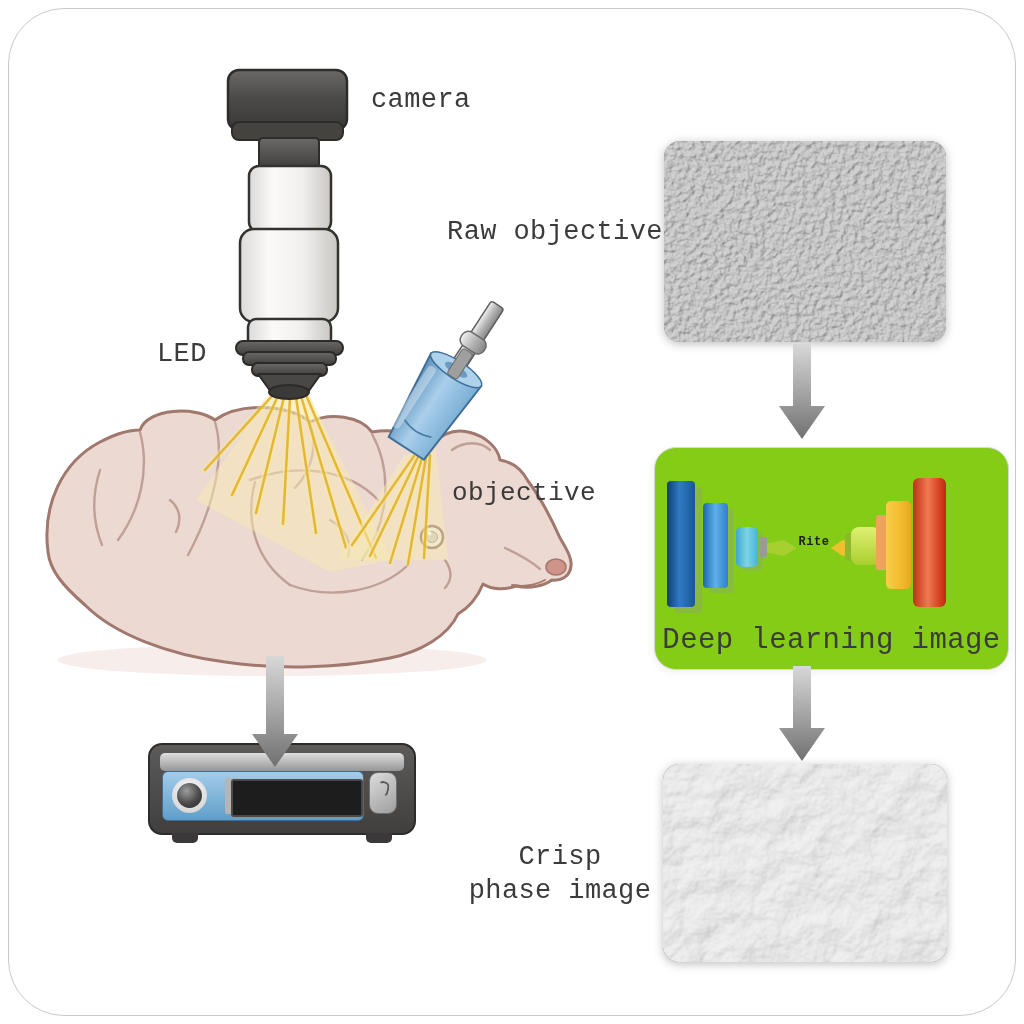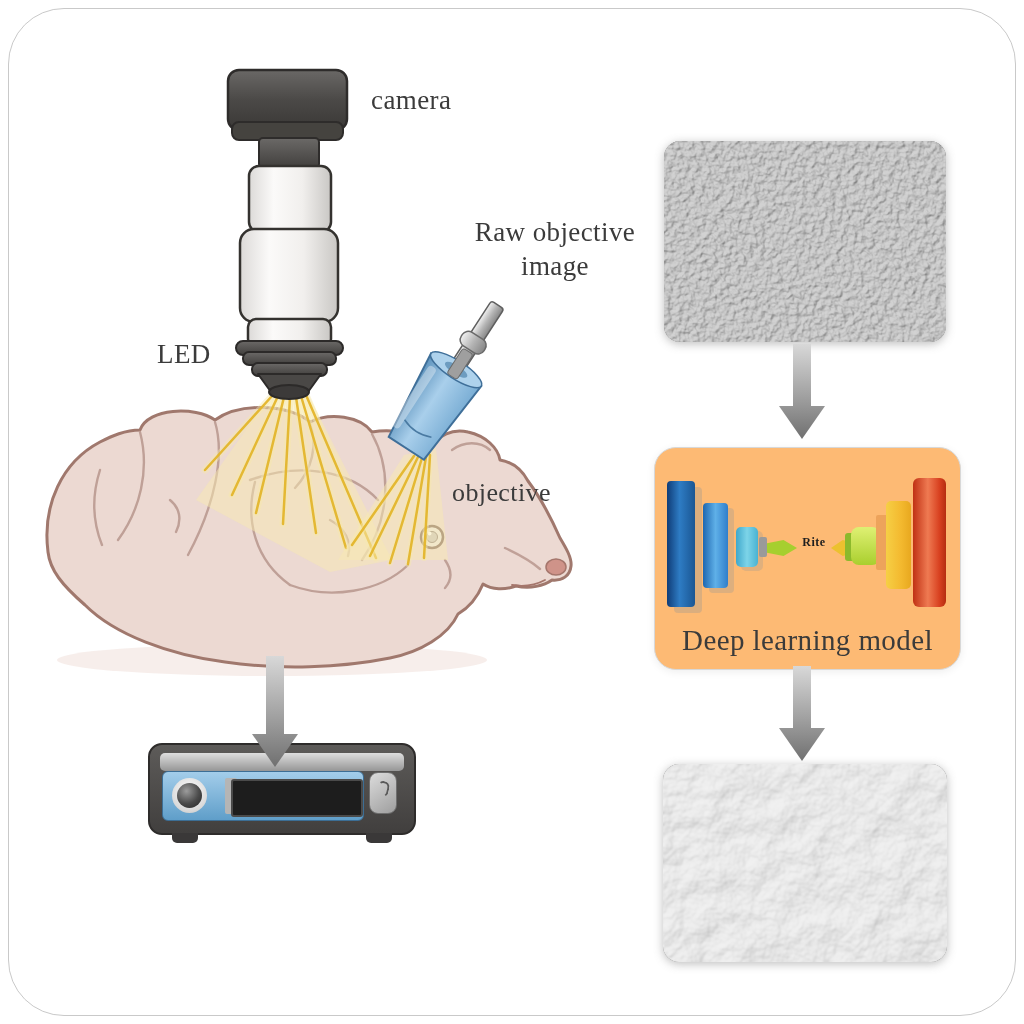--- a/index.html
+++ b/index.html
@@ -1,33 +1,33 @@
 <!DOCTYPE html>
 <html style="--text-primary: #3b3b3b; --ray-yellow: #e4b62c; --ray-glow: #f7eab2; --brain-fill: #ecd9d2; --brain-outline: #a0786d; --probe-blue: #7fb2d8; --device-panel-blue: #5f9ec9; --arrow-gray: #8a8a8a; --encoder-blue: #2e7cc4; --decoder-red: #d84120; --accent-yellow: #ecc12f; --accent-green: #a6cf2f; --card-border: #d8d8d8;"><head>
 <meta charset="utf-8">
 <style>
   html,body{margin:0;padding:0;background:#ffffff;}
   .stage{position:relative;width:1024px;height:1024px;background:#ffffff;overflow:hidden;
-         font-family:Liberation Serif, serif;color:var(--text-primary,#3b3b3b);}
+         font-family:Liberation Mono, monospace;color:var(--text-primary,#3b3b3b);}
   .figure-border{position:absolute;left:8px;top:8px;width:1006px;height:1006px;
          border:1.5px solid #c9c9c9;border-radius:56px;background:#ffffff;}
   .lbl{position:absolute;font-size:27px;line-height:1.25;color:var(--text-primary,#3b3b3b);
        letter-spacing:.4px;z-index:6;}
   .lbl.center{text-align:center;}
 
   
   .img-card{position:absolute;border-radius:16px;overflow:hidden;z-index:3;
             box-shadow:0 2px 10px rgba(110,110,110,.45);background:#777;}
   .img-card svg{display:block;}
   .card-raw{left:664px;top:141px;width:282px;height:201px;}
   .card-crisp{left:663px;top:764px;width:284px;height:198px;}
 
-  .dl-card{position:absolute;left:654px;top:447px;width:305px;height:221px;background:#fdba74;
+  .dl-card{position:absolute;left:654px;top:447px;width:305px;height:221px;background:#84cc16;
            border:1.5px solid var(--card-border,#d8d8d8);border-radius:22px;z-index:3;
-           box-shadow:0 2px 8px rgba(0,0,0,.07);}
+           box-shadow:0 2px 8px rgba(0,0,0,.07);padding-left:48px;}
   .dl-card .bar{position:absolute;}
   .b-blue1{left:12px;top:33px;width:28px;height:126px;border-radius:4px;
      background:linear-gradient(90deg,#0f3c77,#2e7cc4 45%,#1a5693);box-shadow:7px 6px 0 rgba(150,150,150,.32);}
   .b-blue2{left:48px;top:55px;width:25px;height:85px;border-radius:4px;
      background:linear-gradient(90deg,#1e67b0,#5fb0e8 50%,#2f7ecb);box-shadow:6px 5px 0 rgba(150,150,150,.30);}
   .b-cyan{left:81px;top:79px;width:22px;height:40px;border-radius:5px;
      background:linear-gradient(90deg,#3fa8cc,#7dd4e8 50%,#49b2d2);box-shadow:5px 4px 0 rgba(150,150,150,.28);}
   .b-conn{left:104px;top:89px;width:8px;height:20px;border-radius:2px;background:#9a9a9a;}
   .b-garrow{left:112px;top:92px;width:30px;height:16px;background:var(--accent-green,#a6cf2f);
      clip-path:polygon(0 20%,55% 0,100% 50%,55% 100%,0 80%);}
@@ -220,21 +220,24 @@
       <rect x="405" y="372" width="9" height="72" rx="4" fill="#ffffff" opacity=".35"></rect>
       <path d="M414 432 Q430 439 446 432" fill="none" stroke="#4a7aa2" stroke-width="1.5"></path>
     </g>
   </svg>
 
   <div class="lbl" style="left:371px;top:84px;">camera</div>
   <div class="lbl" style="left:157px;top:338px;">LED</div>
   <div class="lbl" style="left:452px;top:477px;font-size:26px;text-align:right;">objective</div>
   <div class="lbl center" style="left:420px;top:216px;width:270px;">
     <div>Raw objective</div>
-    <div>image</div>
+  </div>
+  <div class="lbl center" style="left:440px;top:841px;width:240px;">
+    <div>Crisp</div>
+    <div>phase image</div>
   </div>
 
   <svg class="flow-arrow" style="left:247px;top:656px;" width="56" height="112" viewBox="0 0 56 112">
     <rect x="19" y="0" width="18" height="82" fill="url(#gArrow2)"></rect>
     <polygon points="5,78 51,78 28,111" fill="url(#gArrow2)"></polygon>
   </svg>
 
   <div class="device">
     <div class="dev-band"></div>
     <div class="dev-panel">
@@ -279,21 +282,21 @@
     <div class="bar b-cyan"></div>
     <div class="bar b-conn"></div>
     <div class="bar b-garrow"></div>
     <div class="dl-mid-text">Rite</div>
     <div class="bar b-yarrow"></div>
     <div class="bar b-gtab"></div>
     <div class="bar b-green"></div>
     <div class="bar b-orange"></div>
     <div class="bar b-yellow"></div>
     <div class="bar b-red"></div>
-    <div class="dl-title">Deep learning model</div>
+    <div class="dl-title">Deep learning image</div>
   </div>
 
   <svg class="flow-arrow" style="left:774px;top:666px;" width="56" height="96" viewBox="0 0 56 96">
     <rect x="19" y="0" width="18" height="66" fill="url(#gArrow)"></rect>
     <polygon points="5,62 51,62 28,95" fill="url(#gArrow)"></polygon>
   </svg>
 
   <div class="img-card card-crisp">
     <svg width="284" height="198" viewBox="0 0 284 198" preserveAspectRatio="none">
       <filter id="fCrisp" x="-5%" y="-5%" width="110%" height="110%">

